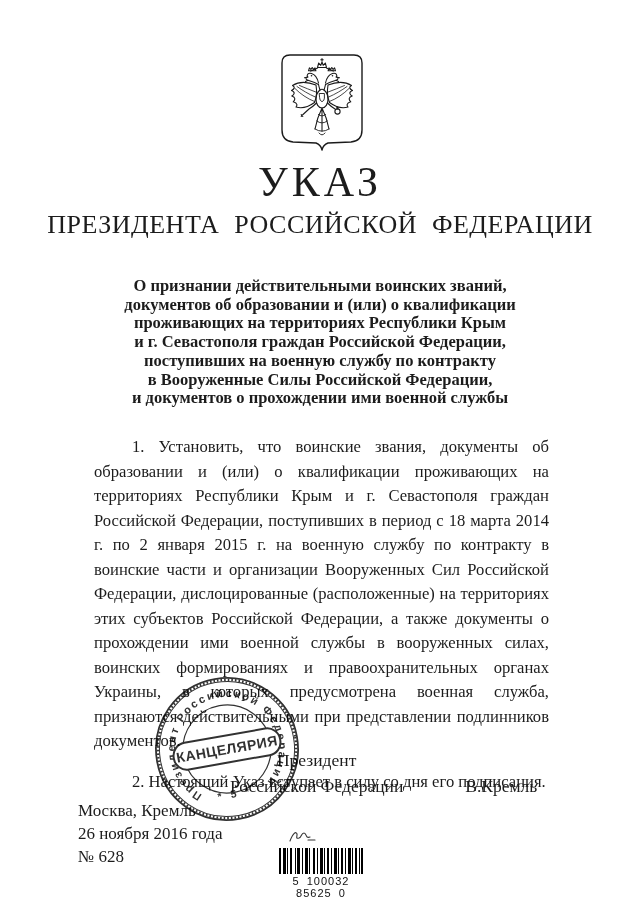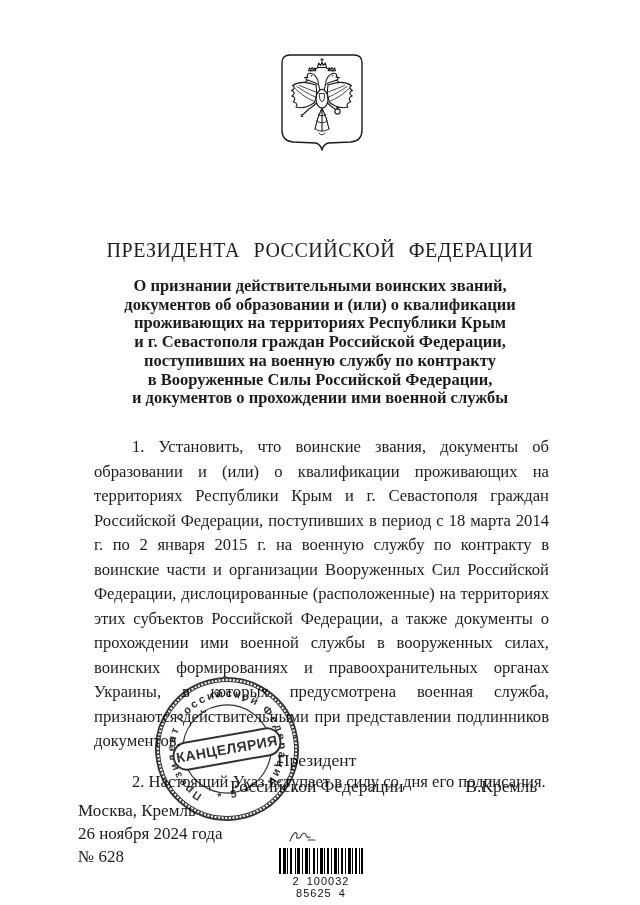--- a/index.html
+++ b/index.html
@@ -6,21 +6,21 @@
   .page{
     position:relative;width:640px;height:905px;background:#ffffff;
     font-family:"Liberation Serif", serif;color:#1c1c1c;overflow:hidden;
   }
   
   .arms{position:absolute;left:281px;top:54px;width:82px;height:97px;}
   
   .title{position:absolute;top:161px;left:0;width:100%;text-align:center;
     font-size:42px;line-height:1;letter-spacing:4px;}
   .subtitle{position:absolute;top:212px;left:0;width:100%;text-align:center;
-    font-size:20px;line-height:1;letter-spacing:.5px;word-spacing:8px;margin-top:28px;}
+    font-size:26px;line-height:1;letter-spacing:.5px;word-spacing:8px;}
   .subject{position:absolute;top:277px;left:70px;width:500px;text-align:center;
     font-weight:bold;font-size:16.5px;line-height:18.7px;white-space:pre-line;}
   
   .body-text{position:absolute;top:419px;left:78px;width:487px;
     font-size:16.6px;line-height:24.5px;text-align:justify;}
   .body-text p{margin:16px;text-indent:38px;}
   
   .sig{position:absolute;left:230px;top:747px;display:flex;align-items:flex-end;
     gap:62px;font-size:17.5px;line-height:26px;z-index:1;}
   .sig-role div:first-child{text-align:center;}
@@ -84,20 +84,21 @@
         <path d="M46.5,49 C49,51.5 51.5,53.5 54,55"></path>
         <circle cx="56.5" cy="57.5" r="2.6"></circle>
         <path d="M56.5,54.9 v-2 M55.5,53.9 h2"></path>
 
         <path d="M41,54 C38,60 35.5,67 34,75 M41,54 C41,62 41,69 41,77 M41,54 C44,60 46.5,67 48,75"></path>
         <path stroke-width="0.9" d="M34,75 Q41,79.5 48,75 M35.8,67 Q41,71 46.2,67 M37.4,60.5 Q41,63.5 44.6,60.5 M38,79 Q41,83 44,79"></path>
       </g>
     </svg>
   </div>
 
+  <div class="title">УКАЗ</div>
   <div class="subtitle">ПРЕЗИДЕНТА РОССИЙСКОЙ ФЕДЕРАЦИИ</div>
   <div class="subject">О признании действительными воинских званий,
 документов об образовании и (или) о квалификации
 проживающих на территориях Республики Крым
 и г. Севастополя граждан Российской Федерации,
 поступивших на военную службу по контракту
 в Вооруженные Силы Российской Федерации,
 и документов о прохождении ими военной службы</div>
 
   <div class="body-text">
@@ -128,28 +129,28 @@
         <textPath href="#ringPath" startOffset="50%" text-anchor="middle">Президент Российской Федерации</textPath>
       </text>
       <rect x="21" y="61.5" width="108" height="27" rx="13" fill="#fff" stroke="#222" stroke-width="2"></rect>
       <text x="75" y="80" text-anchor="middle" font-family="Liberation Sans, sans-serif" font-size="14" font-weight="bold" letter-spacing="0.5" fill="#222">КАНЦЕЛЯРИЯ</text>
       <text x="75" y="124" text-anchor="middle" font-family="Liberation Sans, sans-serif" font-size="10.5" font-weight="bold" letter-spacing="3" fill="#222">* 5 *</text>
     </svg>
   </div>
 
   <div class="footer">
     <div>Москва, Кремль</div>
-    <div>26 ноября 2024 года</div>
+    <div>26 ноября 2016 года</div>
     <div>№ 628</div>
   </div>
 
   <div class="mark">
     <svg viewBox="0 0 30 18" width="30" height="18" xmlns="http://www.w3.org/2000/svg">
       <path d="M3,14 C6,6 9,4 10,7 C10.5,9 8,12 12,11 C15,10 14,6 17,6 C20,6 18,12 23,10 M21,13 h7" fill="none" stroke="#333" stroke-width="1.1" stroke-linecap="round"></path>
     </svg>
   </div>
 
   <div class="barcode">
     <div class="barcode-bars"></div>
-    <div class="barcode-digits">2 100032 85625 4</div>
+    <div class="barcode-digits">5 100032 85625 0</div>
   </div>
 
 </div>
 
 </body></html>

